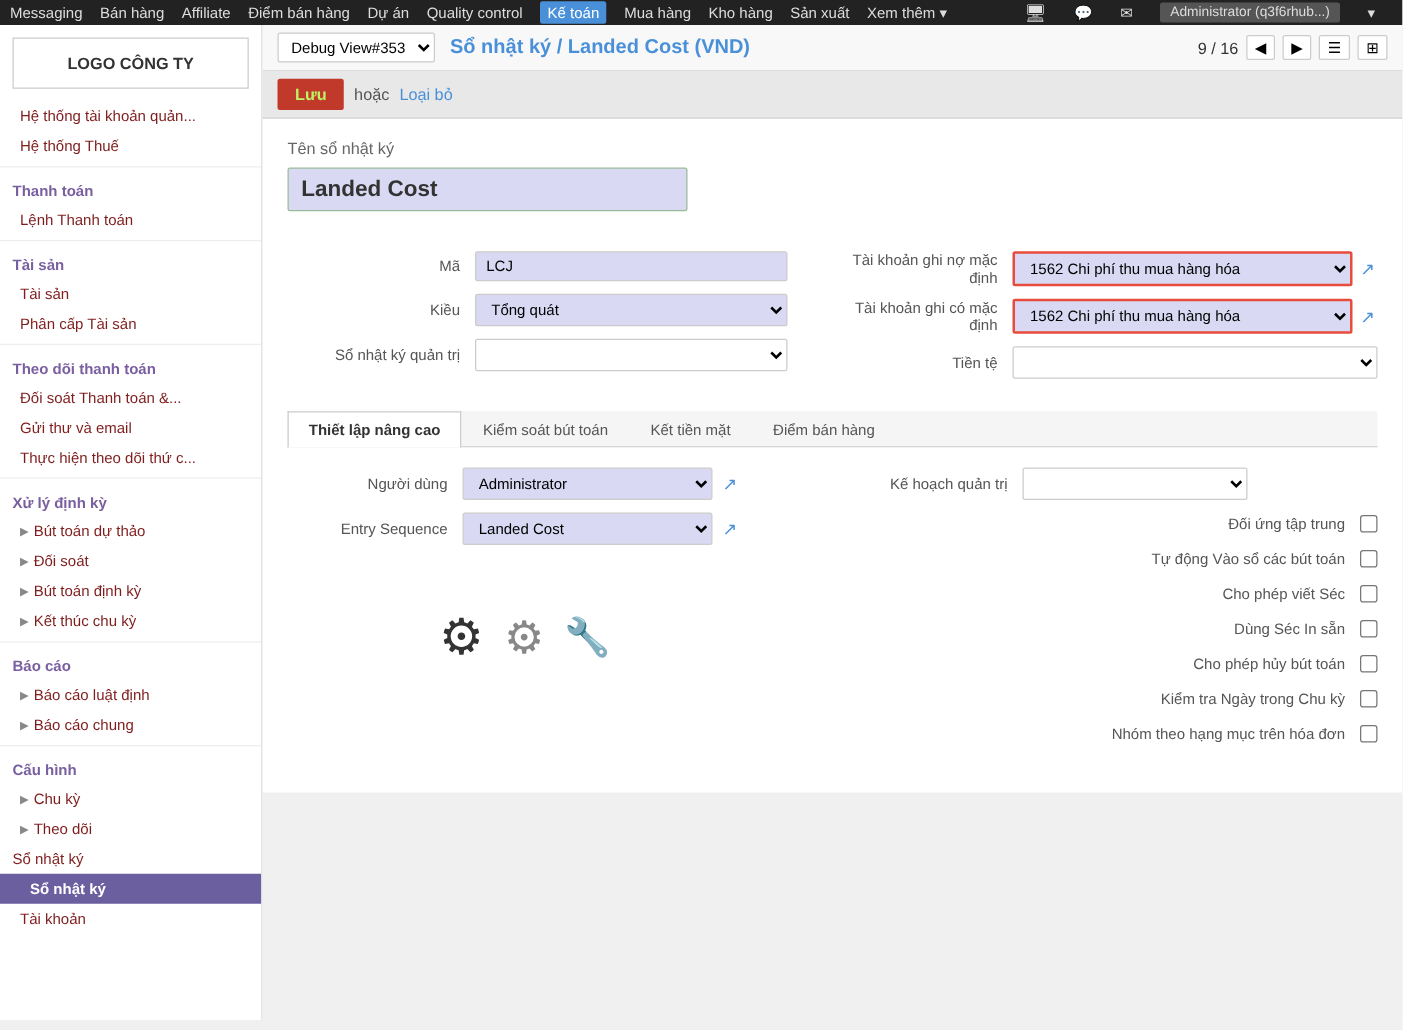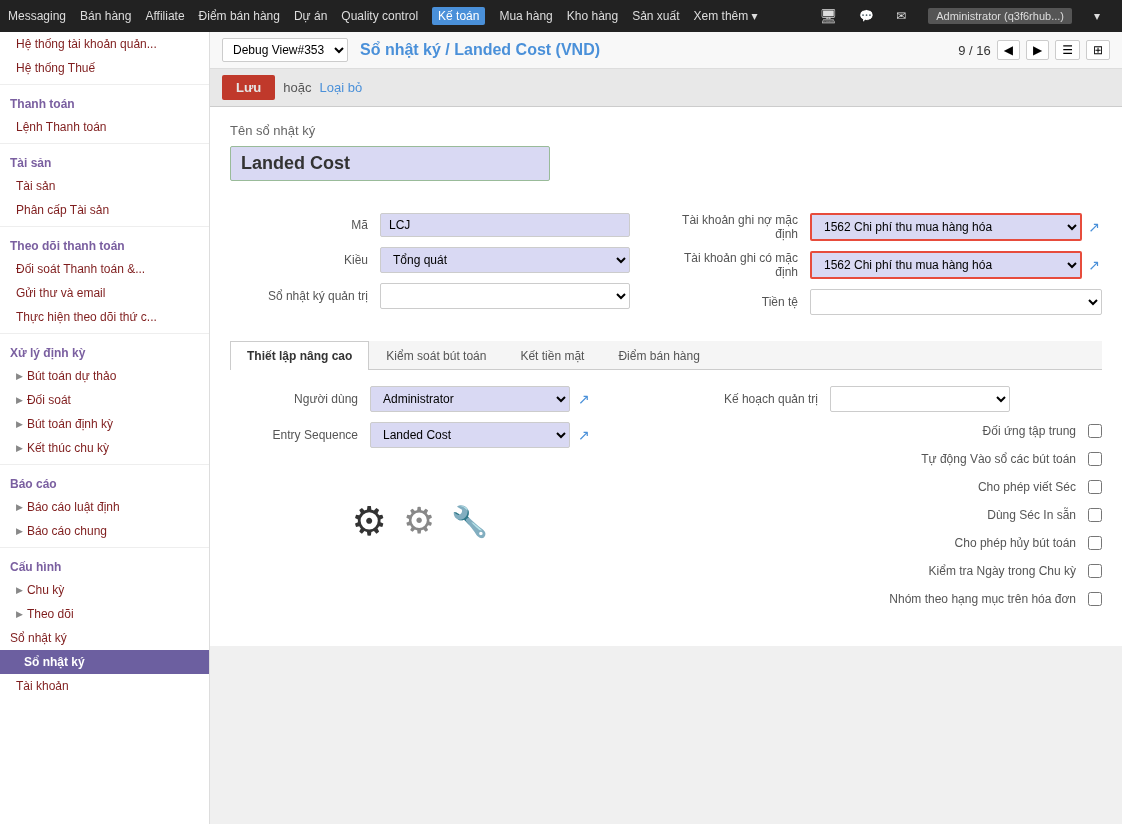--- a/index.html
+++ b/index.html
@@ -4,21 +4,21 @@
   <style>
     * { box-sizing: border-box; margin: 0; padding: 0; }
     body { font-family: Arial, sans-serif; font-size: 13px; background: #f0f0f0; color: #333; }
 
     
     .top-nav {
       background: #222;
       color: #ddd;
       display: flex;
       align-items: center;
-      height: 32px;
+      height: 20px;
       padding: 0 8px;
       font-size: 12px;
     }
     .top-nav span { margin-right: 14px; cursor: pointer; white-space: nowrap; }
     .top-nav .active { color: #fff; background: #4a90d9; padding: 2px 6px; border-radius: 2px; }
     .top-nav-right { margin-left: auto; display: flex; align-items: center; gap: 8px; }
     .top-nav-right .admin-badge { background: #555; padding: 2px 8px; border-radius: 2px; font-size: 11px; }
 
     
     .main-layout { display: flex; height: calc(100vh - 28px); }
@@ -107,21 +107,21 @@
     .toolbar {
       background: #e8e8e8;
       padding: 6px 12px;
       display: flex;
       align-items: center;
       gap: 8px;
       border-bottom: 1px solid #ccc;
     }
     .btn-save {
       background: #c0392b;
-      color: #e5e5e5;
+      color: #bef264;
       border: none;
       padding: 5px 14px;
       cursor: pointer;
       font-size: 13px;
       font-weight: bold;
       border-radius: 2px;
     }
     .btn-discard {
       background: none;
       border: none;
@@ -211,21 +211,21 @@
       border-color: #ccc;
       border-bottom-color: #fff;
       color: #333;
       font-weight: bold;
     }
 
     
     .tab-content { padding: 16px 0; background: #fff; }
 
     
-    .adv-form { display: flex; gap: 20px; }
+    .adv-form { display: flex; gap: 8px; }
     .adv-left { flex: 0 0 380px; }
     .adv-right { flex: 1; }
 
     .adv-field { display: flex; align-items: center; margin-bottom: 10px; }
     .adv-field-label { width: 140px; text-align: right; padding-right: 12px; color: #555; font-size: 12px; flex-shrink: 0; }
     .adv-field-input { flex: 1; display: flex; align-items: center; gap: 6px; }
 
     .checkbox-field { display: flex; align-items: center; margin-bottom: 8px; }
     .checkbox-field-label { flex: 1; color: #555; font-size: 12px; text-align: right; padding-right: 12px; }
     .checkbox-field input[type="checkbox"] { width: 14px; height: 14px; }
@@ -278,20 +278,21 @@
     <span>💬</span>
     <span>✉</span>
     <span class="admin-badge">Administrator (q3f6rhub...)</span>
     <span>▾</span>
   </div>
 </div>
 
 <div class="main-layout">
 
   <div class="sidebar">
+    <div class="sidebar-logo">LOGO CÔNG TY</div>
 
     <div class="sidebar-item">Hệ thống tài khoản quản...</div>
     <div class="sidebar-item">Hệ thống Thuế</div>
 
     <div class="sidebar-divider"></div>
     <div class="sidebar-section-title">Thanh toán</div>
     <div class="sidebar-item">Lệnh Thanh toán</div>
 
     <div class="sidebar-divider"></div>
     <div class="sidebar-section-title">Tài sản</div>

